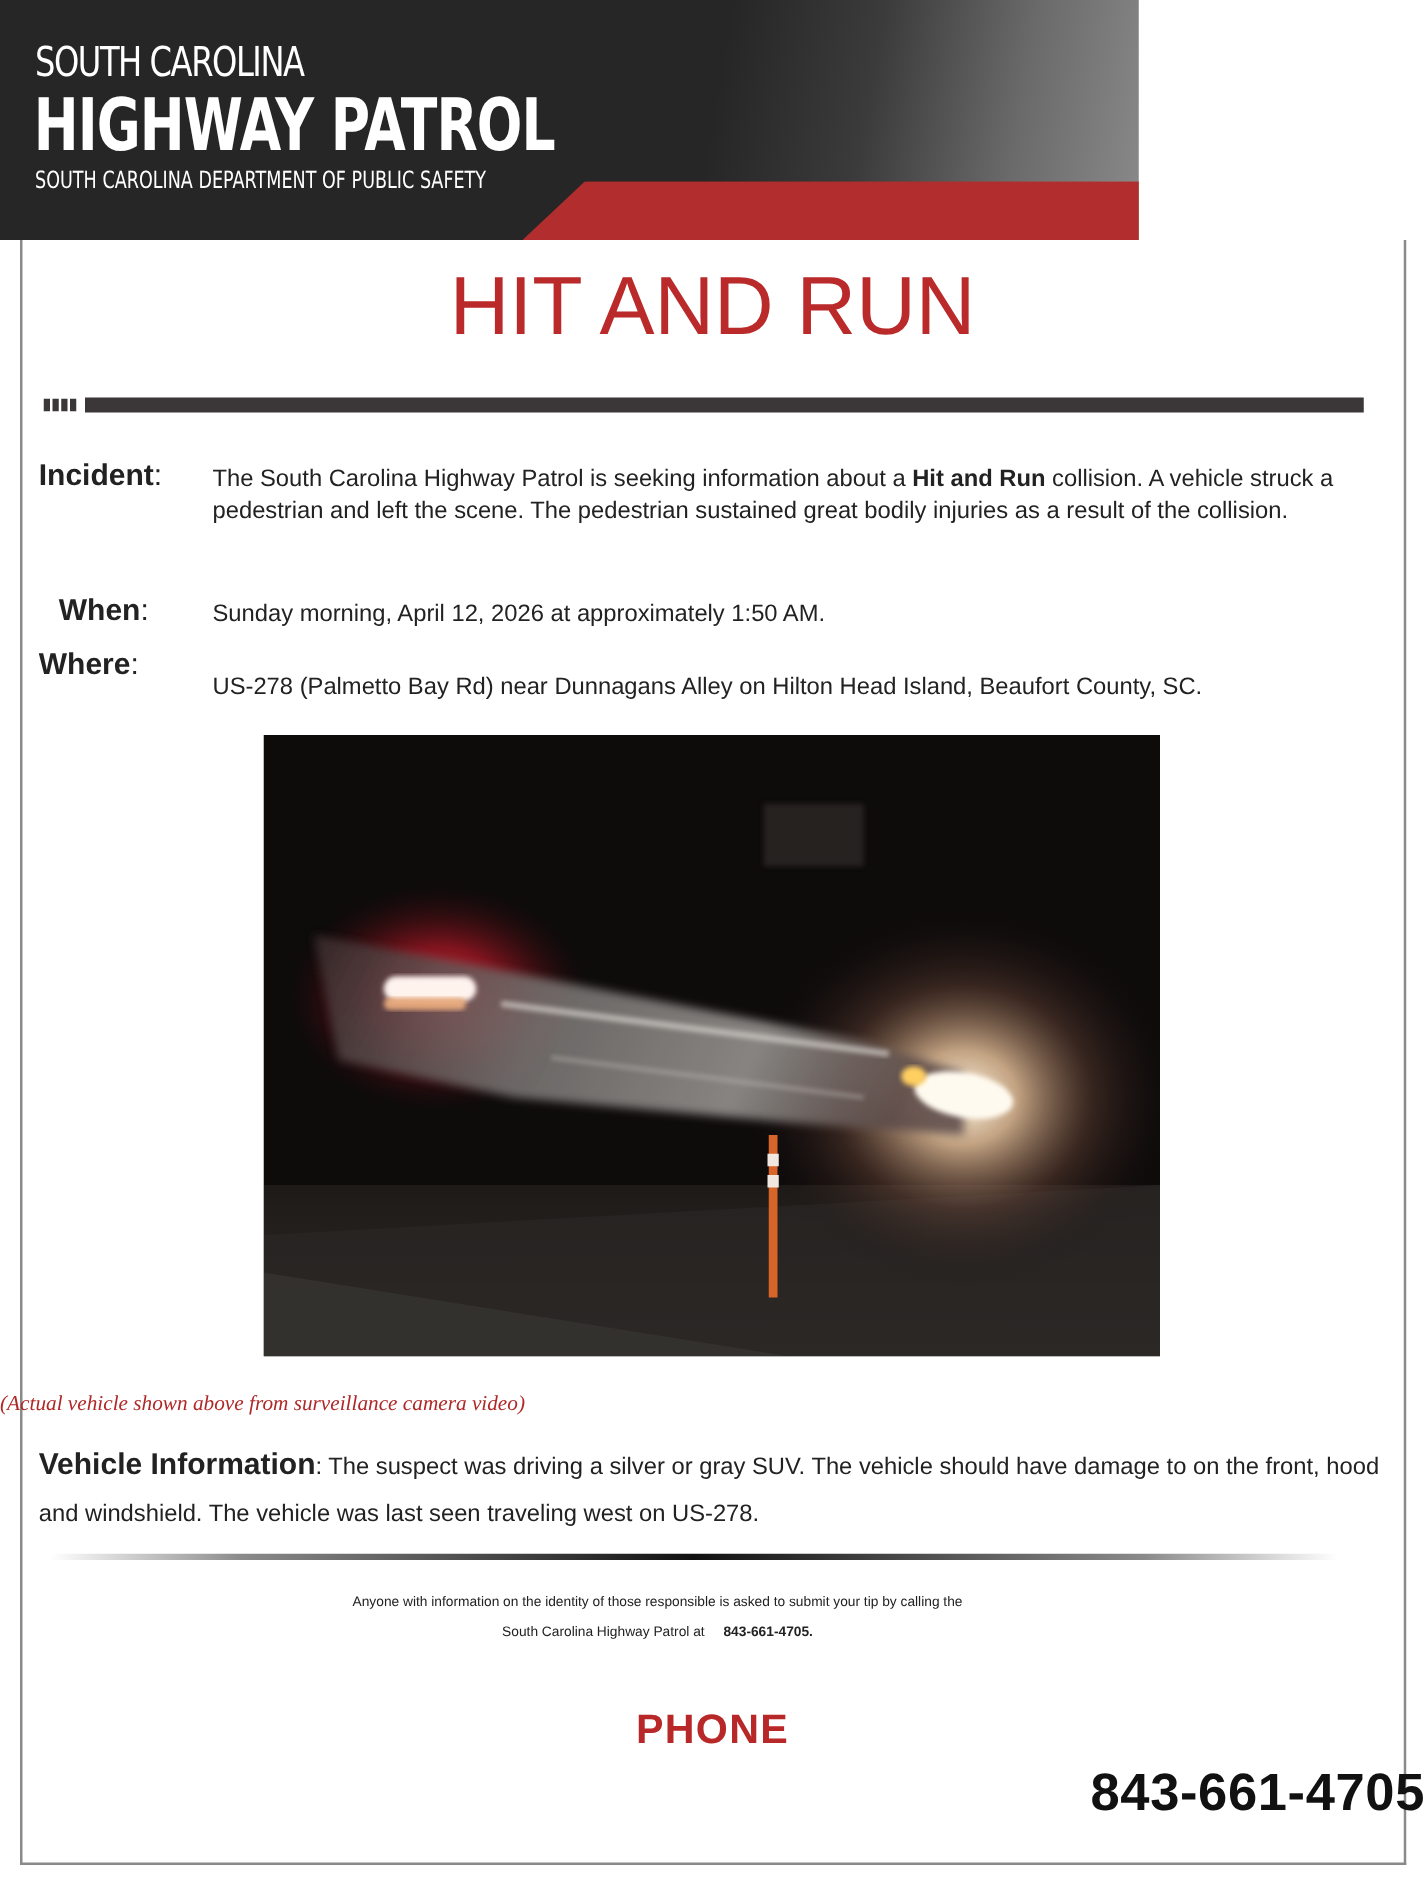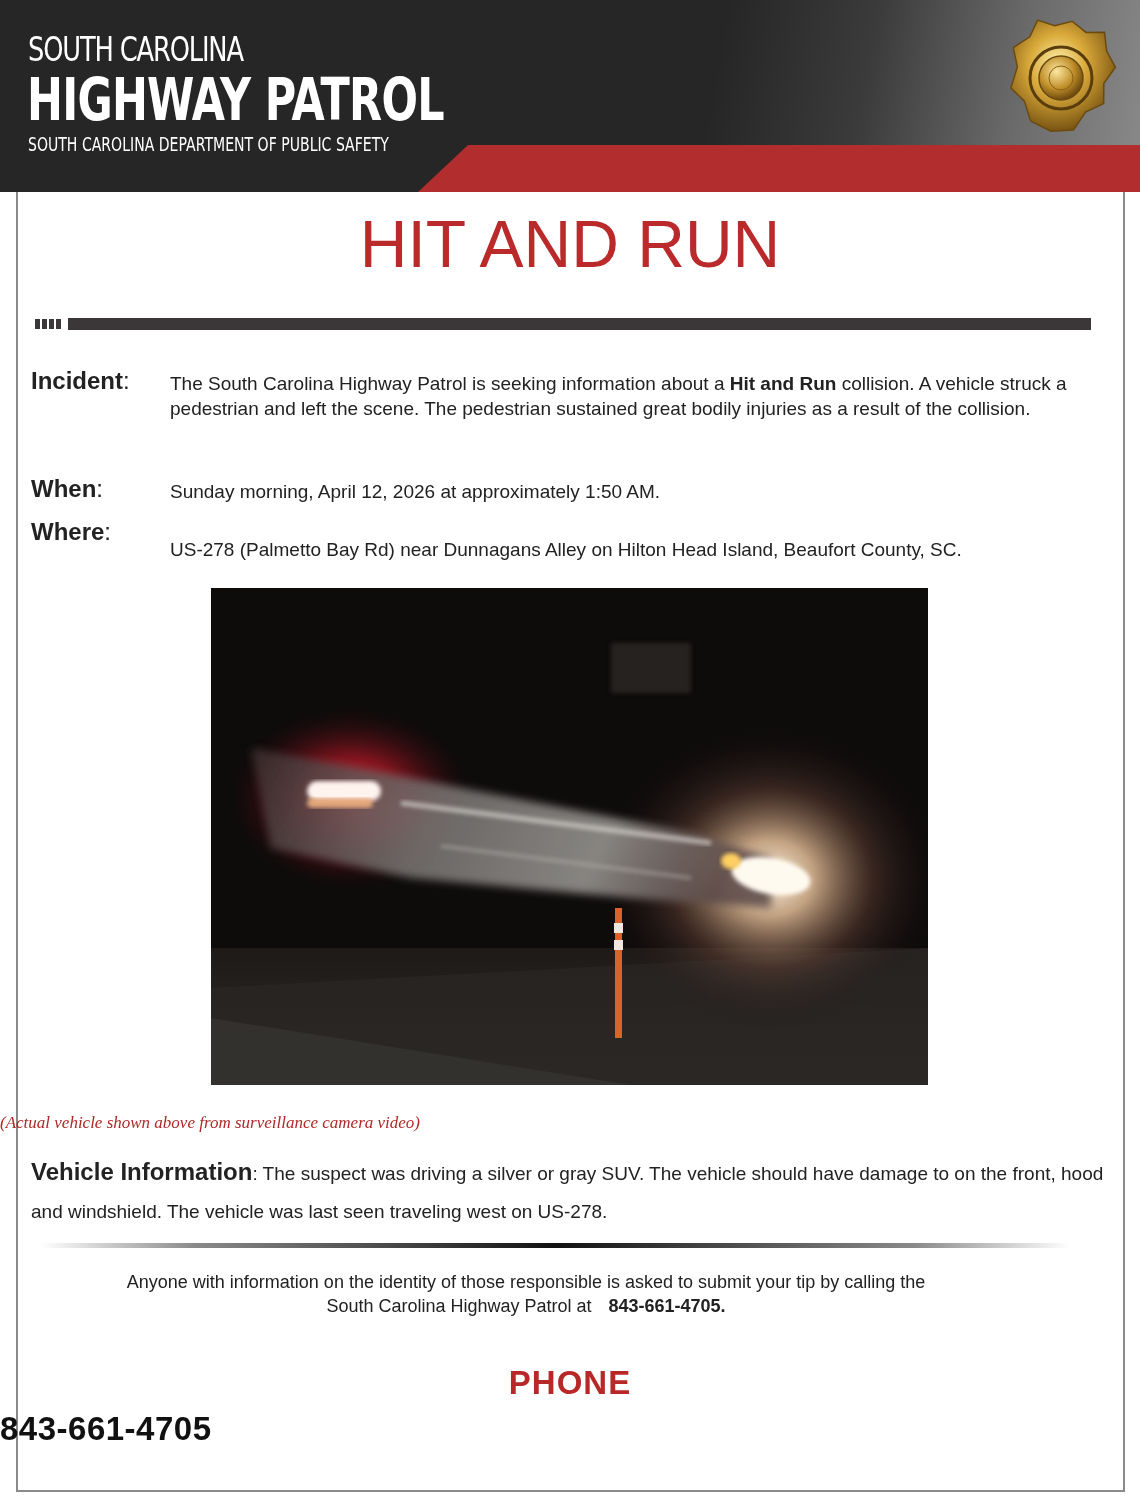--- a/index.html
+++ b/index.html
@@ -1,20 +1,20 @@
 <!DOCTYPE html>
 <html><head>
 <meta charset="utf-8">
 <style>
   * { box-sizing: border-box; margin: 0; padding: 0; }
   html, body { width: 1140px; height: 1512px; background: #ffffff; overflow: hidden; }
   body { position: relative; font-family: "Liberation Sans", sans-serif; color: #222; }
 
   .header {
-    position: absolute; left: 0; top: 0; width: 1140px; height: 192px;
+    position: absolute; left: 0; top: 0; width: 911px; height: 192px;
     background: linear-gradient(100deg, #262626 0%, #262626 62%, #3b3b3b 75%, #6a6a6a 88%, #8a8a8a 100%);
     overflow: hidden;
   }
   .header .red-band {
     position: absolute; left: 418px; top: 145px; width: 760px; height: 47px;
     background: #b22d2d;
     clip-path: polygon(50px 0, 100% 0, 100% 100%, 0 100%);
   }
   .header .state {
     position: absolute; left: 28px; top: 30px; color: #fff;
@@ -79,31 +79,31 @@
   .vehicle .vlabel { font-size: 24px; font-weight: bold; }
 
   .fade-rule {
     position: absolute; left: 40px; top: 1243px; width: 1030px; height: 5px;
     background: linear-gradient(90deg, rgba(0,0,0,0) 0%, rgba(60,60,60,0.6) 15%, #111 50%, rgba(60,60,60,0.6) 85%, rgba(0,0,0,0) 100%);
     border-radius: 3px;
   }
 
   .tip {
     position: absolute; left: 0; top: 1270px; width: 1052px; text-align: center;
-    font-size: 18px; line-height: 24px; color: #222;
+    font-size: 11px; line-height: 24px; color: #222;
   }
   .tip b { font-weight: bold; margin-left: 12px; }
 
   .phone-label {
     position: absolute; left: 0; top: 1364px; width: 1140px; text-align: center;
     color: #b82828; font-size: 33px; font-weight: bold; letter-spacing: 1px;
   }
   .phone-number {
-    position: absolute; left: 0; top: 1410px; width: 1140px; text-align: left;
-    color: #111; font-size: 33px; font-weight: bold; letter-spacing: 0.5px;
+    position: absolute; left: 0; top: 1410px; width: 1140px; text-align: right;
+    color: #111; font-size: 42px; font-weight: bold; letter-spacing: 0.5px;
   }
 </style>
 </head>
 <body>
 
 <div class="header">
   <div class="red-band"></div>
   <div class="state">SOUTH CAROLINA</div>
   <div class="agency">HIGHWAY PATROL</div>
   <div class="dept">SOUTH CAROLINA DEPARTMENT OF PUBLIC SAFETY</div>
@@ -139,21 +139,21 @@
       <span></span>
       <span></span>
       <span></span>
     </div>
   <div class="bar"></div>
 </div>
 
 <div class="row-label" style="top:367px;text-align:right;"><span>Incident</span><span class="colon">:</span></div>
 <p class="row-text" style="top:371px;"><span>The South Carolina Highway Patrol is seeking information about a </span><b>Hit and Run</b><span> collision. A vehicle struck a pedestrian and left the scene. The pedestrian sustained great bodily injuries as a result of the collision.</span></p>
 
-<div class="row-label" style="top:475px;"><span>When</span><span class="colon">:</span></div>
+<div class="row-label" style="top:475px;margin-left:16px;"><span>When</span><span class="colon">:</span></div>
 <p class="row-text" style="top:479px;">Sunday morning, April 12, 2026 at approximately 1:50 AM.</p>
 
 <div class="row-label" style="top:518px;"><span>Where</span><span class="colon">:</span></div>
 <p class="row-text" style="top:537px;">US-278 (Palmetto Bay Rd) near Dunnagans Alley on Hilton Head Island, Beaufort County, SC.</p>
 
 <div class="photo" title="Night surveillance still of a blurred silver/gray SUV with red tail light and headlight glare, orange delineator post in foreground">
   <svg width="717" height="497" viewBox="0 0 717 497">
     <defs>
       <radialGradient id="redglow" cx="50%" cy="50%" r="50%">
         <stop offset="0%" stop-color="#ff3b4a" stop-opacity="0.95"></stop>

